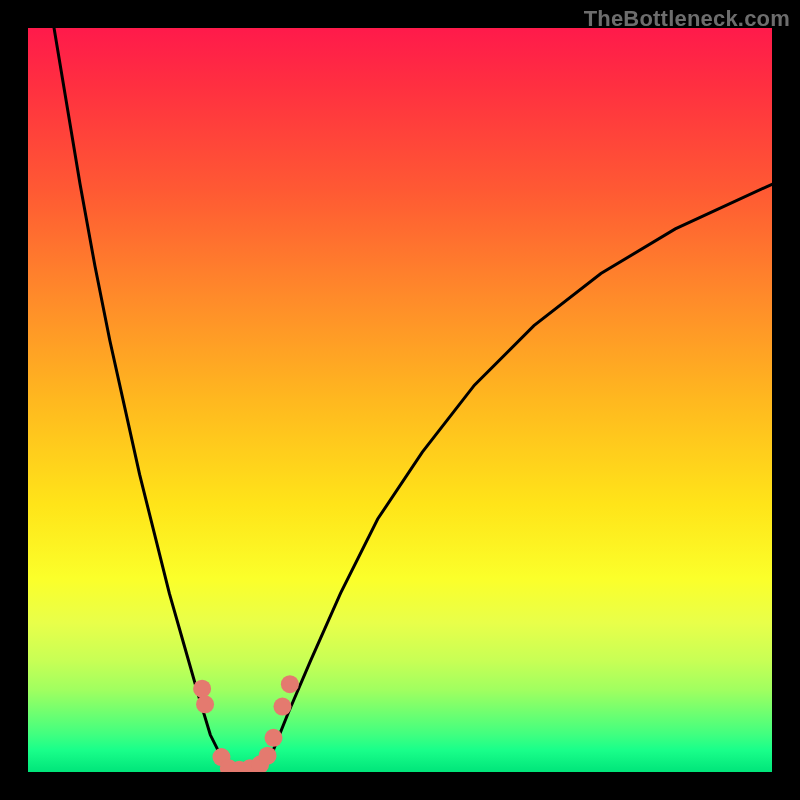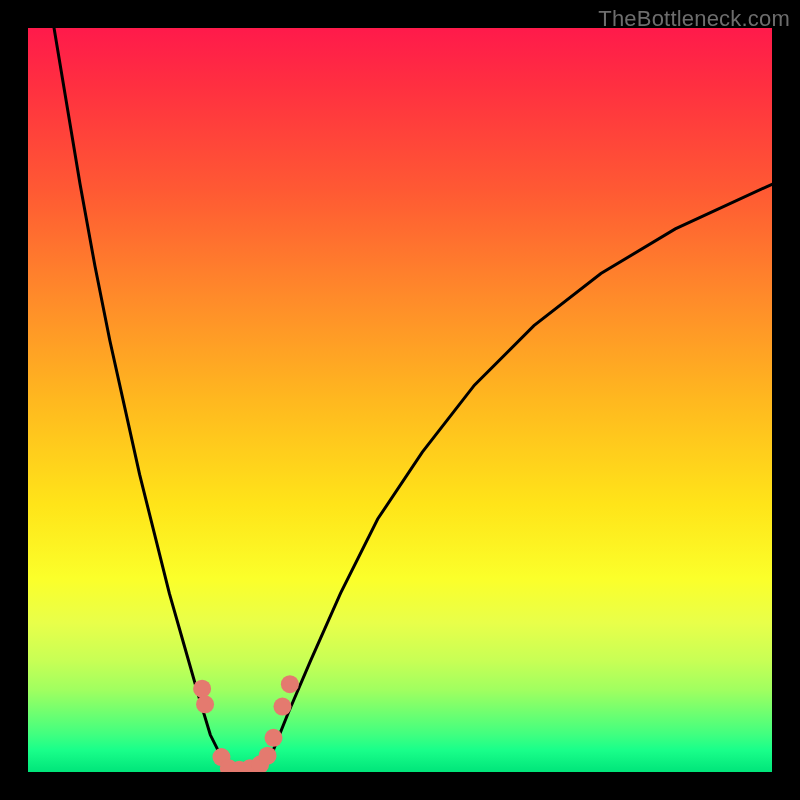--- a/index.html
+++ b/index.html
@@ -50,21 +50,21 @@
     top: 0;
     width: 744px;
     height: 744px;
   }
   .watermark {
     position: absolute;
     top: 6px;
     right: 10px;
     color: #6d6d6d;
     font-size: 22px;
-    font-weight: 400;
+    font-weight: 700;
     letter-spacing: 0.2px;
     user-select: none;
   }
 </style>
 </head>
 <body>
 
 <div class="frame">
   <div class="plot-area">
     <svg class="svg-layer" viewBox="0 0 744 744">

